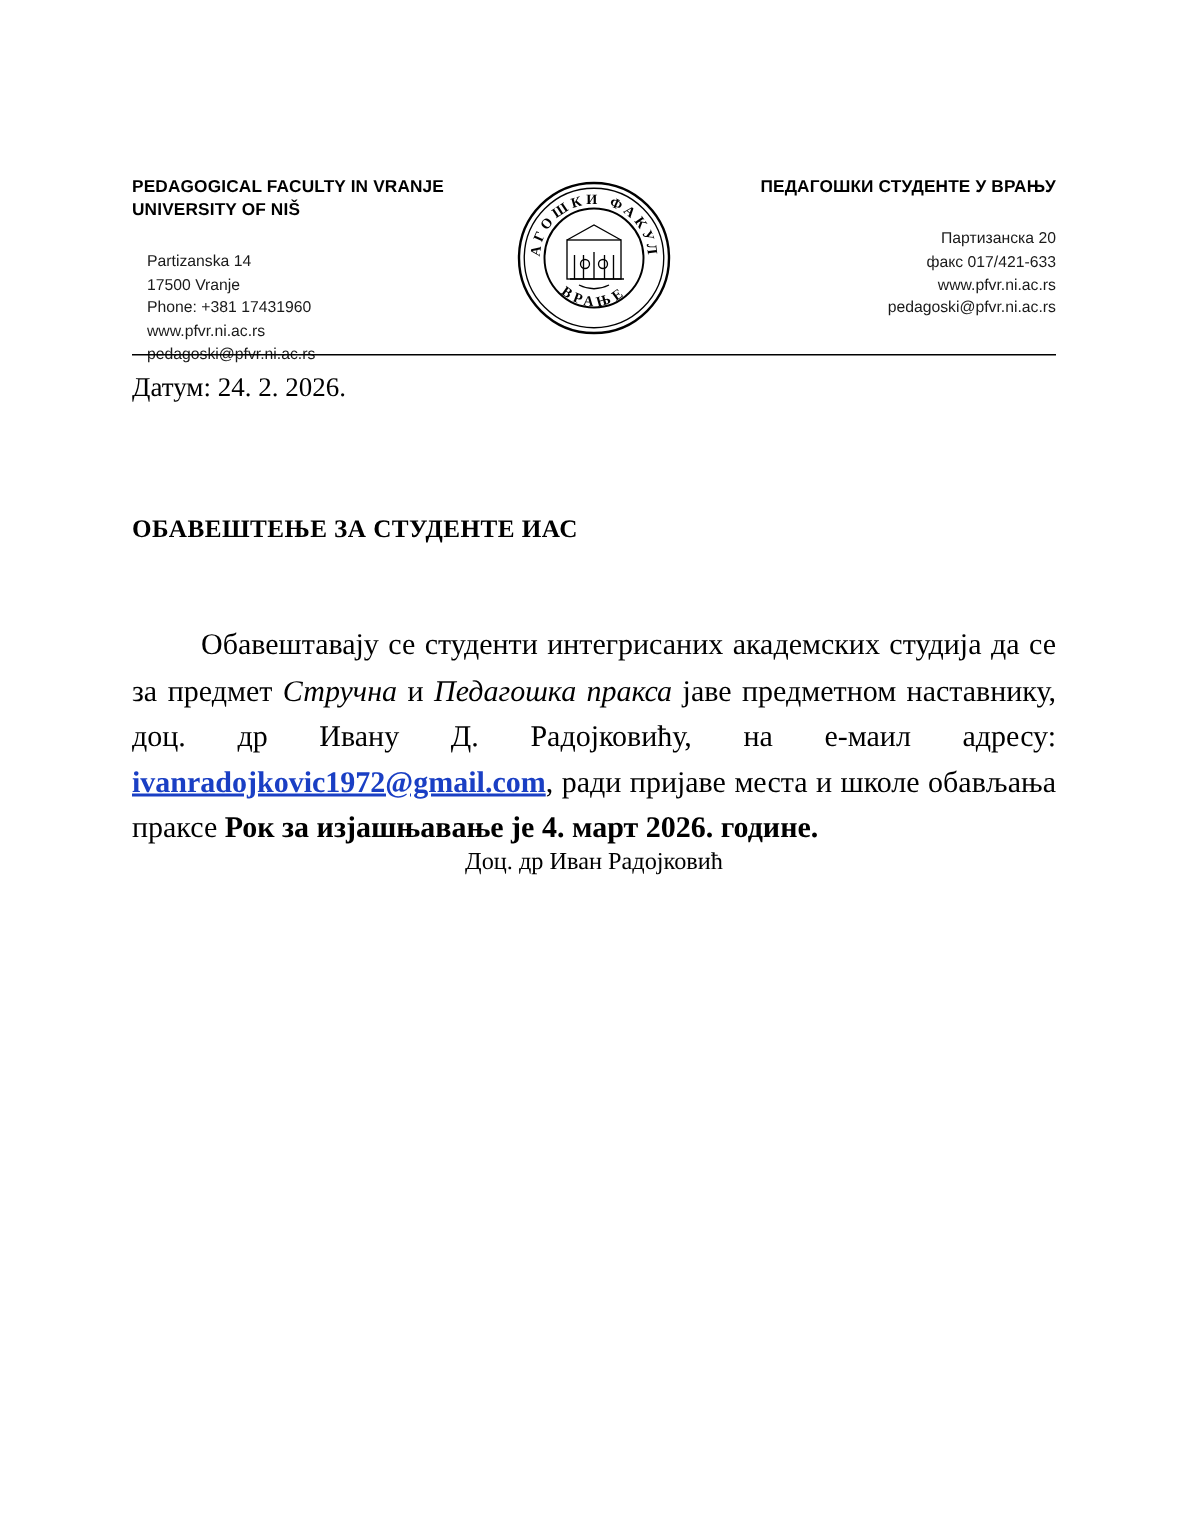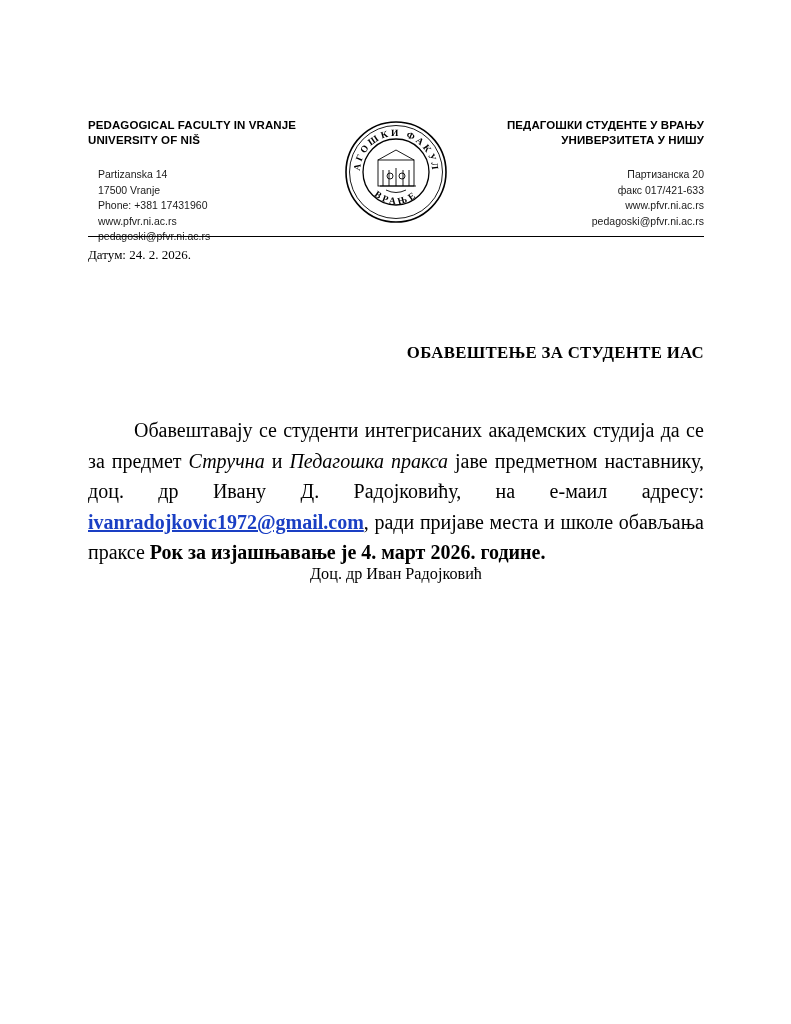--- a/index.html
+++ b/index.html
@@ -71,30 +71,30 @@
     width: 616px;
     height: 1px;
     background: #000;
   }
 
   
   .date-line {
     position: absolute;
     left: 88px;
     top: 247px;
-    font-size: 13px;
+    font-size: 18px;
     line-height: 1.3;
   }
 
   .doc-title {
     position: absolute;
     left: 88px;
     top: 343px;
     width: 616px;
-    text-align: right;
+    text-align: left;
     font-size: 16.8px;
     font-weight: bold;
     letter-spacing: 0.3px;
   }
 
   .para {
     position: absolute;
     left: 88px;
     top: 415px;
     width: 616px;
@@ -166,21 +166,20 @@
           <circle cx="46" cy="56" r="3"></circle>
           <circle cx="58" cy="56" r="3"></circle>
           <path d="M42 70 q10 5 20 0"></path>
         </g>
       </svg>
     </div>
 
     <div class="lh-col right">
       <div class="lh-title">
         <div>ПЕДАГОШКИ СТУДЕНТЕ У ВРАЊУ</div>
-        <div>УНИВЕРЗИТЕТА У НИШУ</div>
       </div>
       <div class="lh-lines">
         <div>Партизанска 20</div>
         <div>факс 017/421-633</div>
         <div>www.pfvr.ni.ac.rs</div>
         <div>pedagoski@pfvr.ni.ac.rs</div>
       </div>
     </div>
   </div>
 

